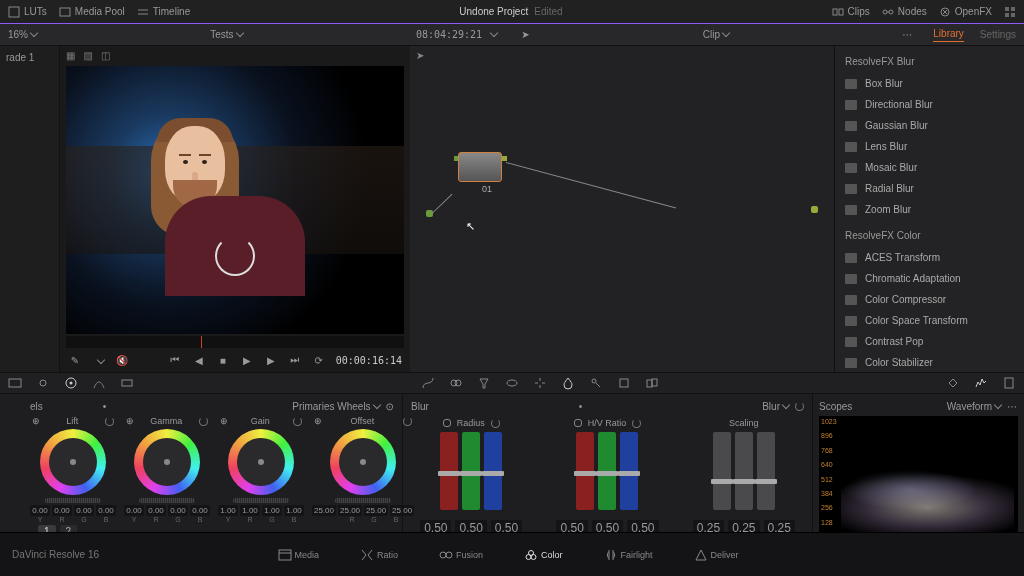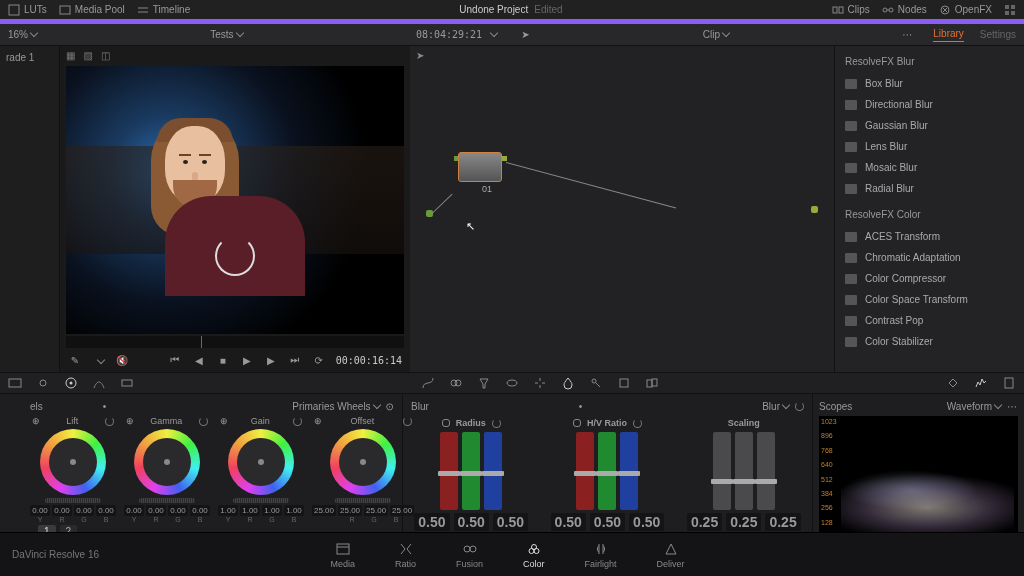--- a/index.html
+++ b/index.html
@@ -1,17 +1,17 @@
 <!DOCTYPE html>
 <html><head>
 <meta charset="utf-8">
 <style>
 * { margin:0; padding:0; box-sizing:border-box; font-family:-apple-system,Helvetica,Arial,sans-serif; }
 body { background:#1a1a1a; color:#aaa; font-size:10px; width:1024px; height:576px; overflow:hidden; }
-.topbar { display:flex; align-items:center; height:24px; background:#212121; border-bottom:5px solid #8b5cf6; padding:0 8px; gap:12px; }
+.topbar { display:flex; align-items:center; height:24px; background:#212121; border-bottom:1px solid #8b5cf6; padding:0 8px; gap:12px; }
 .topbar-item { display:flex; align-items:center; gap:4px; cursor:pointer; color:#999; }
 .topbar-item .ico { width:12px; height:12px; display:inline-block; }
 .topbar-center { flex:1; text-align:center; color:#ccc; }
 .topbar-center .sub { color:#666; margin-left:6px;margin-top:24px; }
 .row2 { display:flex; align-items:center; height:22px; background:#28282a; border-bottom:1px solid #111; padding:0 8px; font-size:10px; color:#999; }
 .row2 .seg { display:flex; align-items:center; gap:6px; }
 .row2 .spacer { flex:1; }
 .tab-lib { color:#e07030; border-bottom:1px solid #e07030; padding-bottom:2px; }
 .main { display:flex; height:326px; }
 .leftcol { width:60px; background:#1e1e1e; border-right:1px solid #111; padding:6px; }
@@ -64,46 +64,46 @@
 .wheel-lbl { font-size:9px; color:#999; display:flex; align-items:center; justify-content:space-between; padding:0 2px; }
 .ring { width:66px; height:66px; margin:3px auto; border-radius:50%; background:conic-gradient(#f0f040,#40f040,#40f0f0,#4060f0,#e040f0,#f04060,#f0a040,#f0f040); position:relative; }
 .ring::after { content:""; position:absolute; inset:9px; border-radius:50%; background:#2a2a2c; }
 .ring::before { content:""; position:absolute; left:50%; top:50%; width:6px; height:6px; margin:-3px; border-radius:50%; background:#888; z-index:1; }
 .jog { width:56px; height:5px; margin:2px auto; background:repeating-linear-gradient(90deg,#444 0 1px,#2a2a2c 1px 2px); border-radius:3px; }
 .vals { display:flex; gap:2px; justify-content:center; font-size:8px; color:#999; margin-top:2px; }
 .vals span { background:#141416; padding:1px 2px; border-radius:2px; min-width:20px; }
 .ch-lbl { display:flex; gap:2px; justify-content:center; font-size:7px; color:#666; }
 .ch-lbl span { min-width:20px; text-align:center; }
 .blur-panel { width:410px; padding:4px 8px; border-left:1px solid #111; }
-.bars-row { display:flex; gap:16px; margin-top:4px;font-weight:bold; }
+.bars-row { display:flex; gap:16px; margin-top:4px; }
 .bar-grp { flex:1; text-align:center; }
 .bar-lbl { font-size:9px; color:#999; display:flex; align-items:center; gap:6px; justify-content:center; margin-bottom:4px; }
 .link-ico { width:8px; height:8px; border:1px solid #888; border-radius:3px; }
 .bars { display:flex; gap:4px; justify-content:center; height:78px; align-items:flex-end; }
 .bar { width:18px; height:78px; border-radius:2px; position:relative; }
 .bar.r { background:#8a2020; } .bar.g { background:#208a30; } .bar.b { background:#2040a0; }
 .bar.gray { background:#4a4a4c; }
 .bar-mark { position:absolute; left:-2px; right:-2px; top:50%; height:5px; background:#aaa; border-radius:1px; }
 .bar.gray .bar-mark { top:60%; }
-.bvals { display:flex; gap:4px; justify-content:center; font-size:14px; color:#999; margin-top:3px; }
+.bvals { display:flex; gap:4px; justify-content:center; font-size:12px; color:#999; margin-top:10px; }
 .bvals span { background:#141416; padding:1px 4px; border-radius:2px; }
 .coring { display:flex; gap:20px; font-size:9px; color:#555; margin-top:8px; justify-content:center; }
 .scopes { flex:1; padding:4px 6px; border-left:1px solid #111; }
 .scope-canvas { height:126px; background:#000; margin-top:2px; position:relative; overflow:hidden; }
 .scope-scale { position:absolute; left:2px; top:0; bottom:0; display:flex; flex-direction:column; justify-content:space-between; font-size:7px; color:#c08030; padding:2px 0; }
 .wave { position:absolute; left:22px; right:4px; bottom:8px; height:70%; background:radial-gradient(ellipse 90% 55% at 50% 70%,rgba(230,220,210,.55),rgba(180,150,200,.28) 40%,transparent 70%),radial-gradient(ellipse 60% 35% at 40% 50%,rgba(200,220,255,.35),transparent 65%); filter:blur(.6px); }
 .grades { display:flex; gap:4px; padding:2px 8px; }
 .grade-btn { background:#2a2a2c; padding:1px 6px; border-radius:2px; cursor:pointer; }
 .grade-btn.on { background:#3a3a3c; color:#ddd; }
 .adj-row { display:flex; gap:8px; padding:2px 8px; font-size:9px; color:#999; align-items:center; }
 .adj-row .v { background:#141416; padding:1px 4px; border-radius:2px; }
 .bottombar { position:absolute; bottom:0; left:0; right:0; height:44px; background:#141416; display:flex; align-items:center; border-top:1px solid #000; }
 .app-name { color:#777; font-size:10px; padding:0 12px; }
 .pages { flex:1; display:flex; justify-content:center; gap:40px; }
-.page { display:flex; flex-direction:column; align-items:center; gap:2px; color:#888; cursor:pointer; font-size:9px; }
+.page { display:flex; align-items:center; gap:2px; color:#888; cursor:pointer; font-size:9px; }
 .page.active { color:#ddd; }
 .page-ico { width:16px; height:16px; }
 svg { width:100%; height:100%; }
 .chev::after { content:""; display:inline-block; width:5px; height:5px; border-right:1px solid #888; border-bottom:1px solid #888; transform:rotate(45deg); margin-left:3px; vertical-align:2px; }
 .dots { letter-spacing:1px; }
 .cursor-ptr { position:absolute; left:56px; top:174px; color:#fff; font-size:11px; }
 .reset-ico { width:9px; height:9px; border:1px solid #777; border-radius:50%; border-top-color:transparent; display:inline-block; }
 </style>
 </head>
 <body>
@@ -275,20 +275,24 @@
           <span>Lens Blur</span>
         </div>
         <div class="fx-item">
           <span class="fx-ico"></span>
           <span>Mosaic Blur</span>
         </div>
         <div class="fx-item">
           <span class="fx-ico"></span>
           <span>Radial Blur</span>
         </div>
+        <div class="fx-item">
+          <span class="fx-ico"></span>
+          <span>Zoom Blur</span>
+        </div>
       </div>
     <div class="fx-hdr" style="margin-top:6px">ResolveFX Color</div>
     <div id="fx-color">
         <div class="fx-item">
           <span class="fx-ico"></span>
           <span>ACES Transform</span>
         </div>
         <div class="fx-item">
           <span class="fx-ico"></span>
           <span>Chromatic Adaptation</span>

